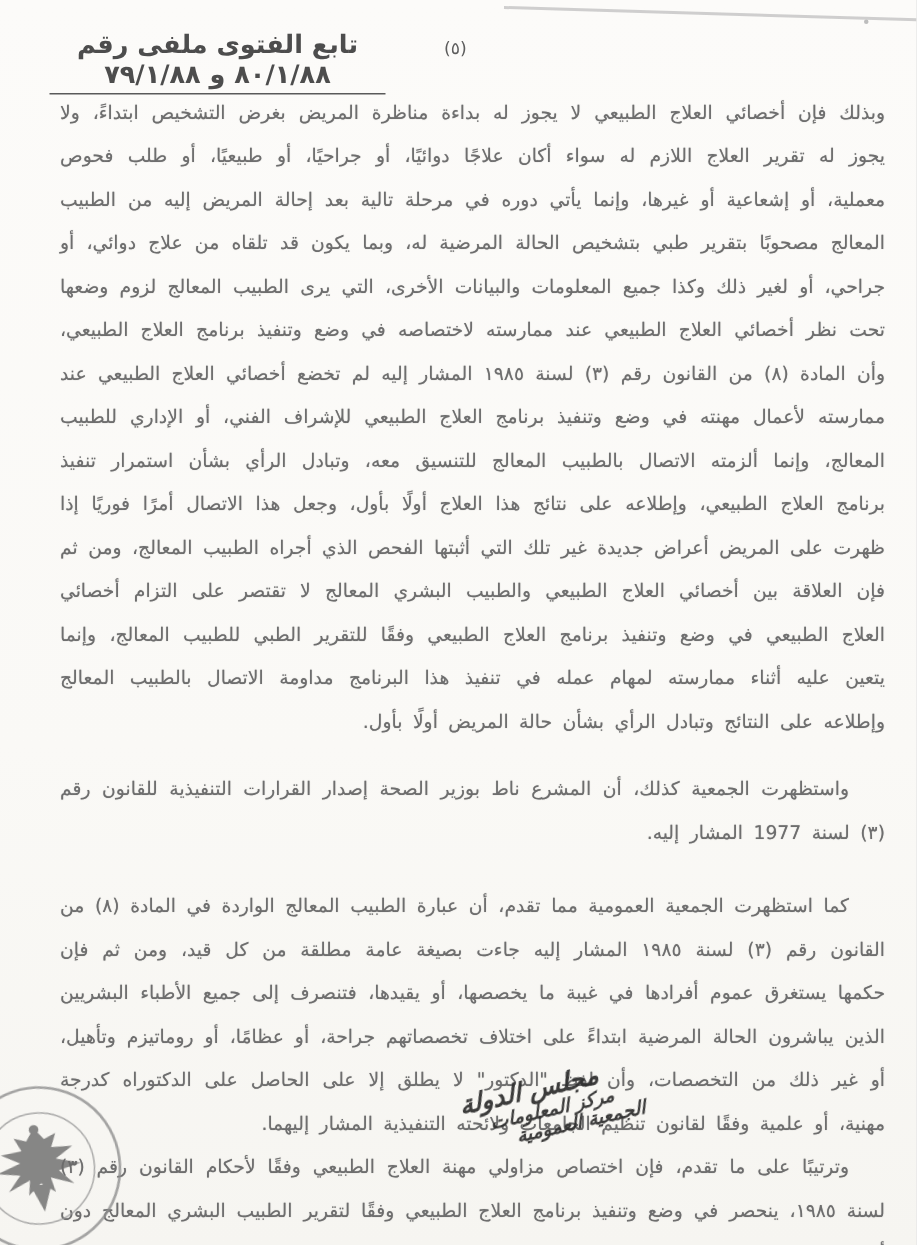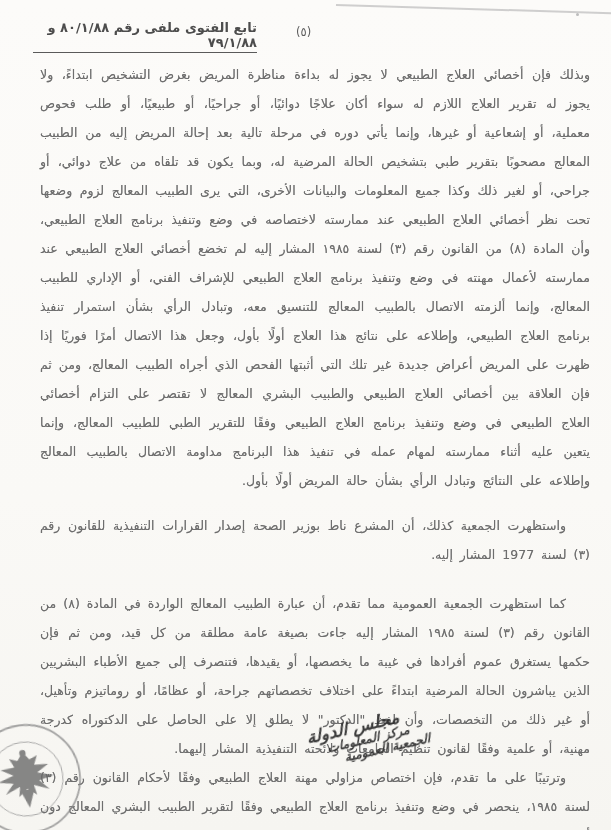--- a/index.html
+++ b/index.html
@@ -18,22 +18,22 @@
     background:#c3c3c3;transform:rotate(1.7deg);transform-origin:left center;
     opacity:.8;
   }
   .scan-dot{
     position:absolute;top:13px;left:576px;width:3px;height:3px;border-radius:50%;
     background:#bdbdbd;
   }
   
   .header-ref{
     position:absolute;top:20px;left:33px;width:224px;
-    font-size:13px;font-weight:bold;color:#4d4d4d;
-    direction:rtl;
+    font-size:17px;font-weight:bold;color:#4d4d4d;
+    text-align:center;direction:rtl;
     border-bottom:1.5px solid #5a5a5a;
     padding-bottom:2px;
     filter:blur(.2px);
     letter-spacing:.2px;
   }
   .page-num{
     position:absolute;top:25px;left:296px;
     font-size:11.5px;color:#5d5d5d;
     filter:blur(.2px);
   }

